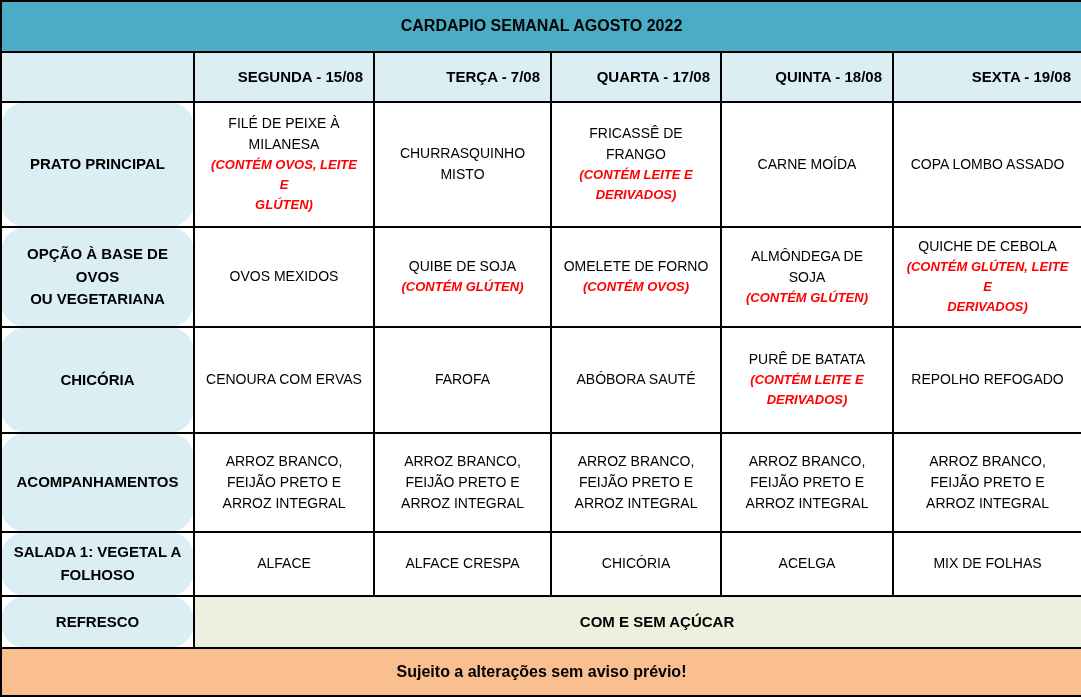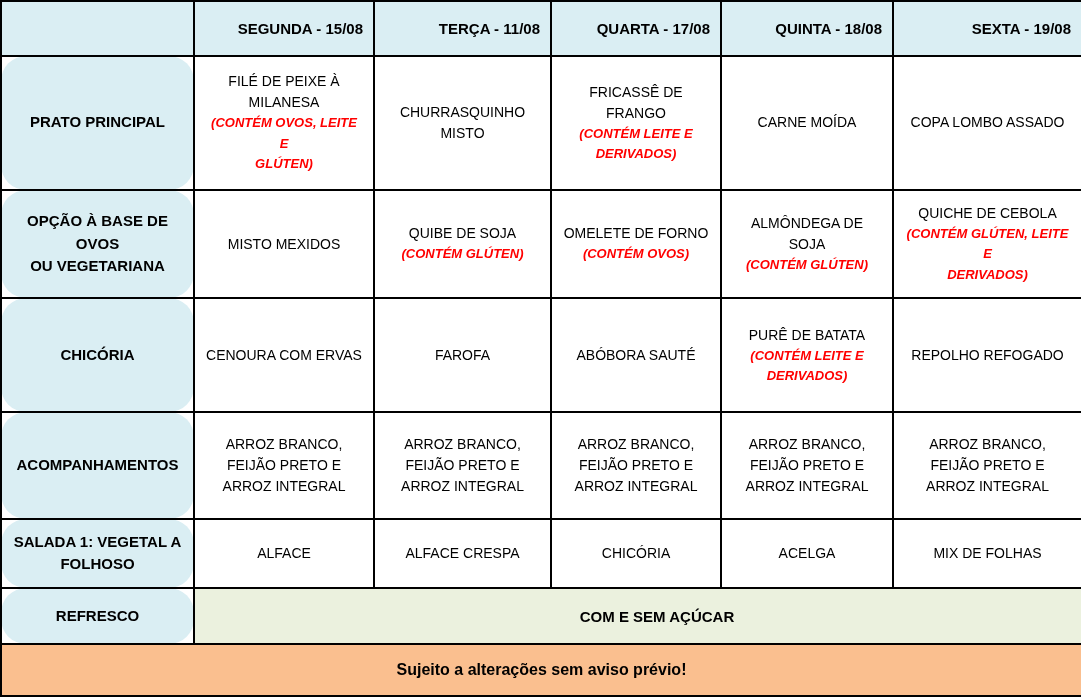--- a/index.html
+++ b/index.html
@@ -89,25 +89,28 @@
   <colgroup>
     <col style="width:193px">
     <col style="width:180px">
     <col style="width:177px">
     <col style="width:170px">
     <col style="width:172px">
     <col style="width:189px">
   </colgroup>
 
   <tbody>
+      <tr class="title-row">
+    <td colspan="6">CARDAPIO SEMANAL AGOSTO 2022</td>
+  </tr>
 
   <tr class="day-row">
     <th></th>
     <th>SEGUNDA - 15/08</th>
-    <th>TERÇA - 11/08</th>
+    <th>TERÇA - 7/08</th>
     <th>QUARTA - 17/08</th>
     <th>QUINTA - 18/08</th>
     <th>SEXTA - 19/08</th>
   </tr>
 
   <tr class="r-prato">
     <th class="row-label">PRATO PRINCIPAL</th>
     <td class="menu-cell"><span>FILÉ DE PEIXE À
 MILANESA</span><div class="allergen">(CONTÉM OVOS, LEITE E
 GLÚTEN)</div></td>
@@ -115,21 +118,21 @@
 MISTO</span></td>
     <td class="menu-cell"><span>FRICASSÊ DE FRANGO</span><div class="allergen">(CONTÉM LEITE E
 DERIVADOS)</div></td>
     <td class="menu-cell"><span>CARNE MOÍDA</span></td>
     <td class="menu-cell"><span>COPA LOMBO ASSADO</span></td>
   </tr>
 
   <tr class="r-opcao">
     <th class="row-label">OPÇÃO À BASE DE OVOS
 OU VEGETARIANA</th>
-    <td class="menu-cell"><span>MISTO MEXIDOS</span></td>
+    <td class="menu-cell"><span>OVOS MEXIDOS</span></td>
     <td class="menu-cell"><span>QUIBE DE SOJA</span><div class="allergen">(CONTÉM GLÚTEN)</div></td>
     <td class="menu-cell"><span>OMELETE DE FORNO</span><div class="allergen">(CONTÉM OVOS)</div></td>
     <td class="menu-cell"><span>ALMÔNDEGA DE SOJA</span><div class="allergen">(CONTÉM GLÚTEN)</div></td>
     <td class="menu-cell"><span>QUICHE DE CEBOLA</span><div class="allergen">(CONTÉM GLÚTEN, LEITE E
 DERIVADOS)</div></td>
   </tr>
 
   <tr class="r-guarn">
     <th class="row-label">CHICÓRIA</th>
     <td class="menu-cell"><span>CENOURA COM ERVAS</span></td>

